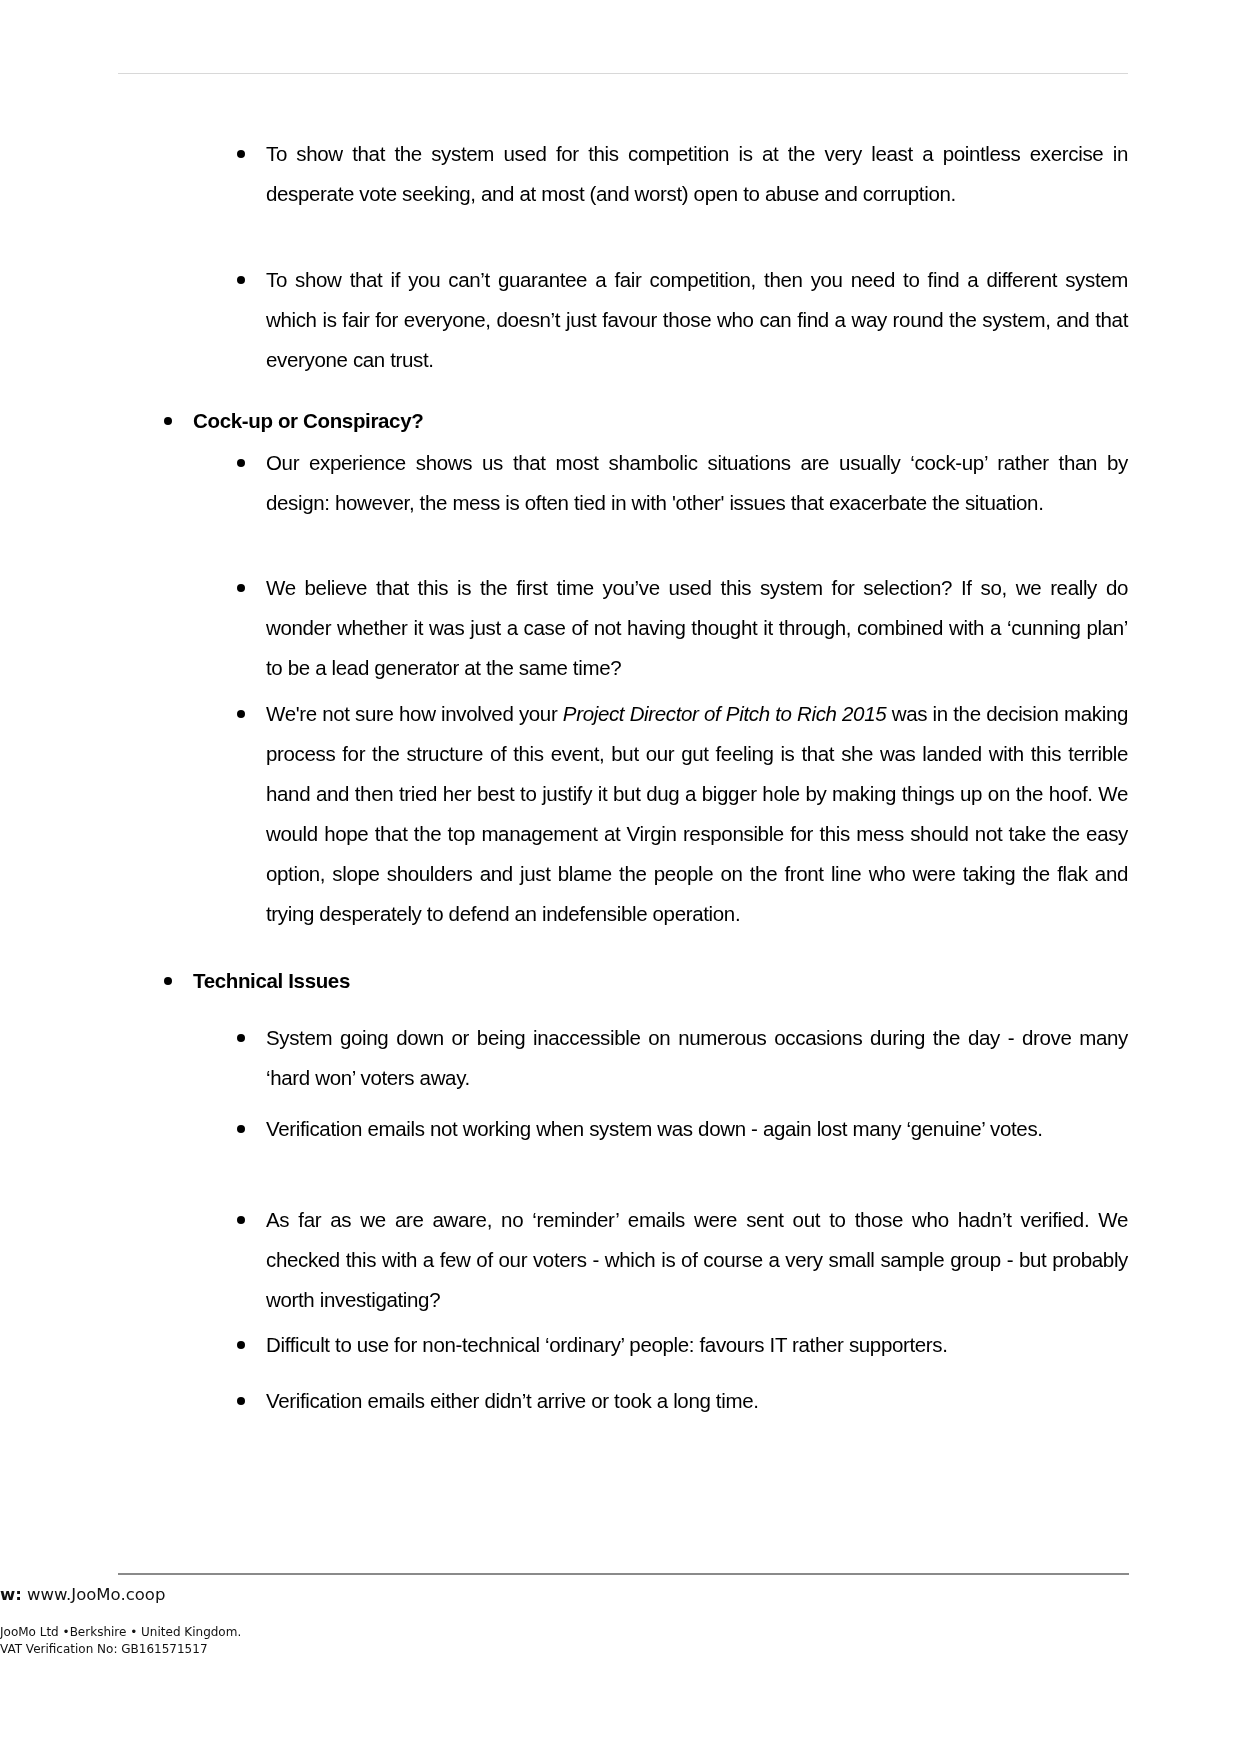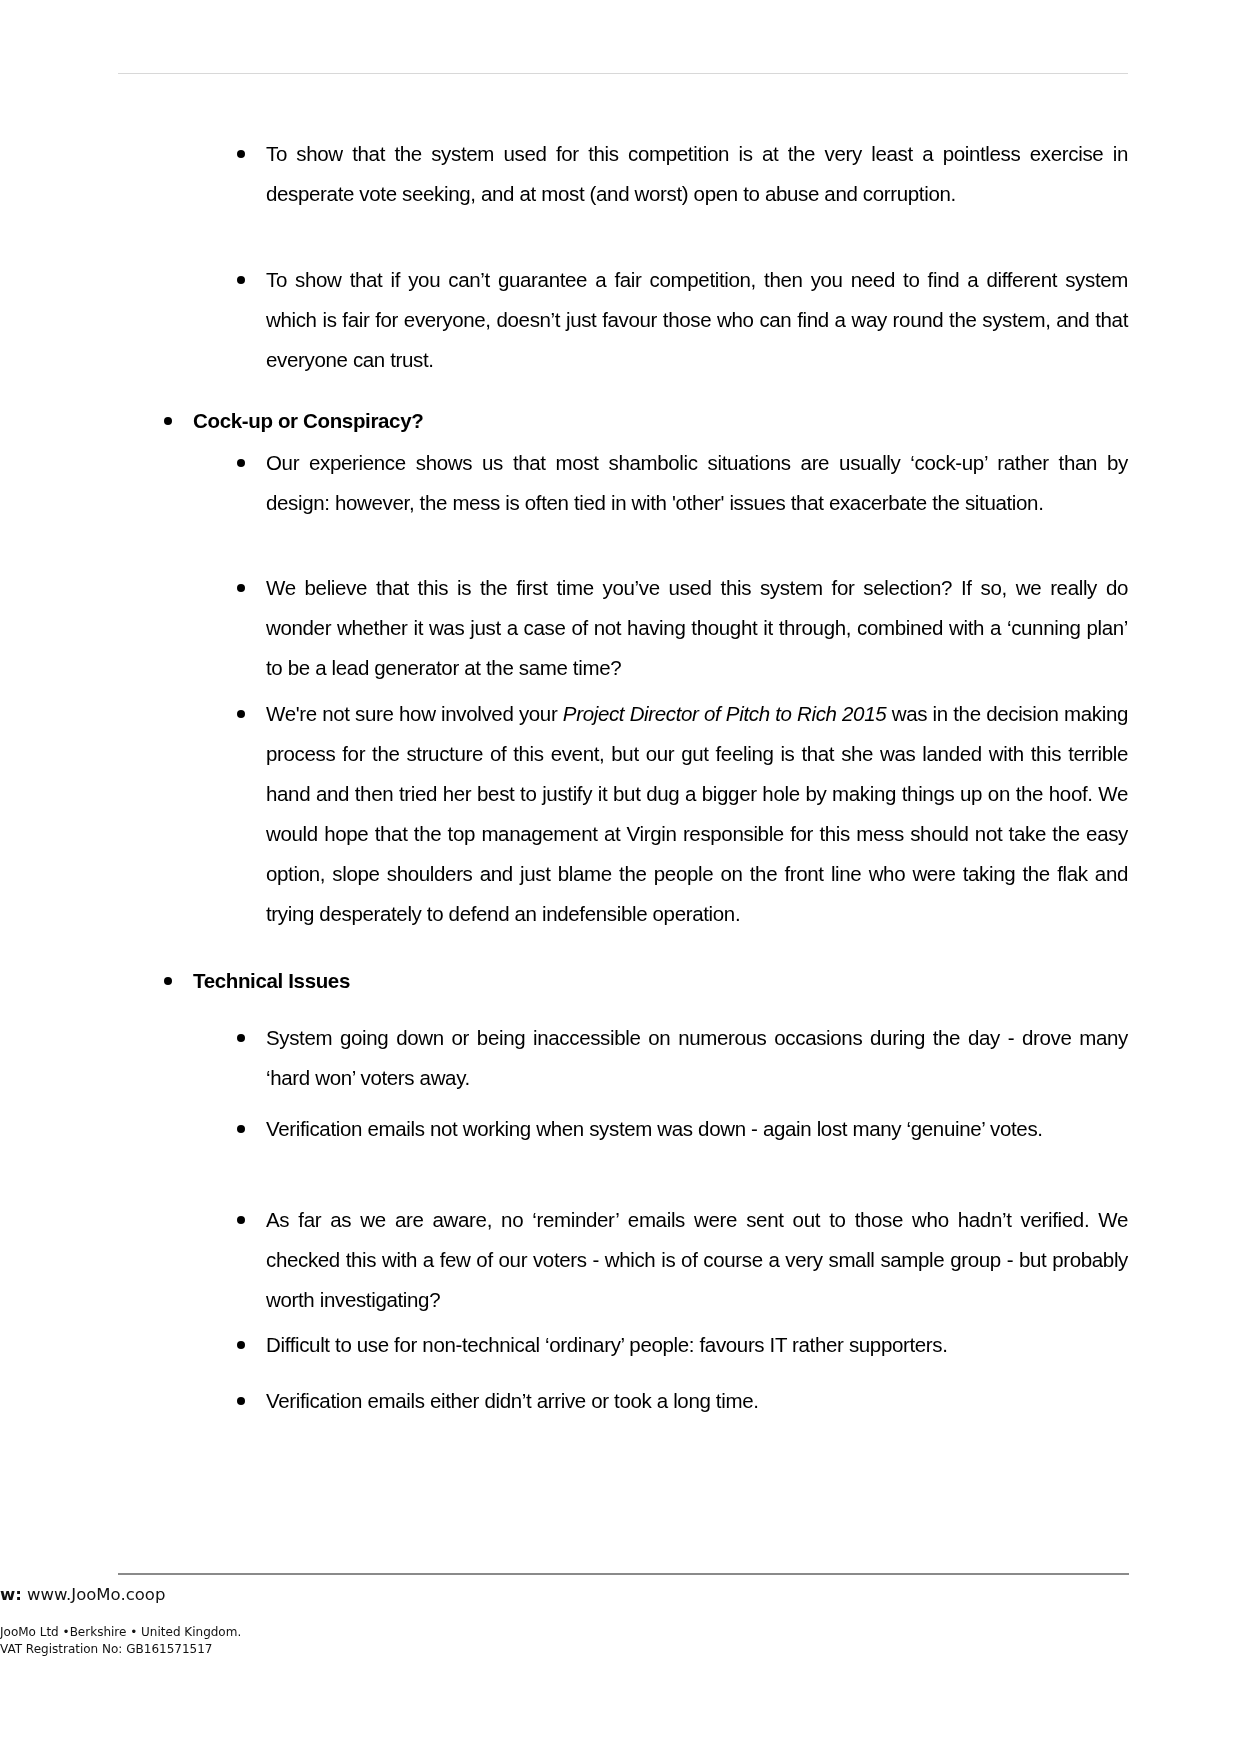--- a/index.html
+++ b/index.html
@@ -113,14 +113,14 @@
 
 <div class="bottom-rule"></div>
 
 <div class="footer footer-web">
   <b>w:</b>
   <span>www.JooMo.coop</span>
 </div>
 
 <div class="footer footer-info">
   <div>JooMo Ltd •Berkshire • United Kingdom.</div>
-  <div>VAT Registration No: GB161571517</div>
+  <div>VAT Verification No: GB161571517</div>
 </div>
 
 </body></html>

